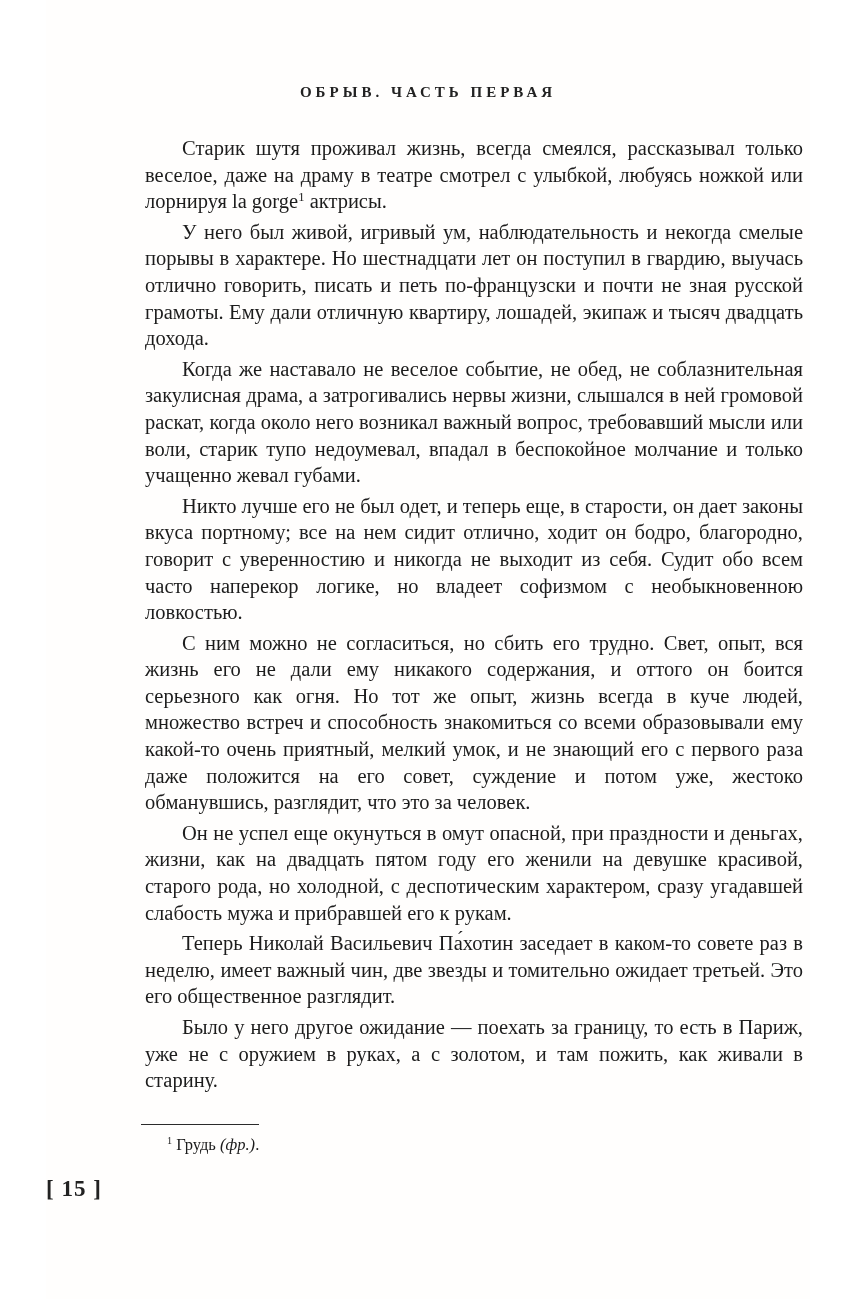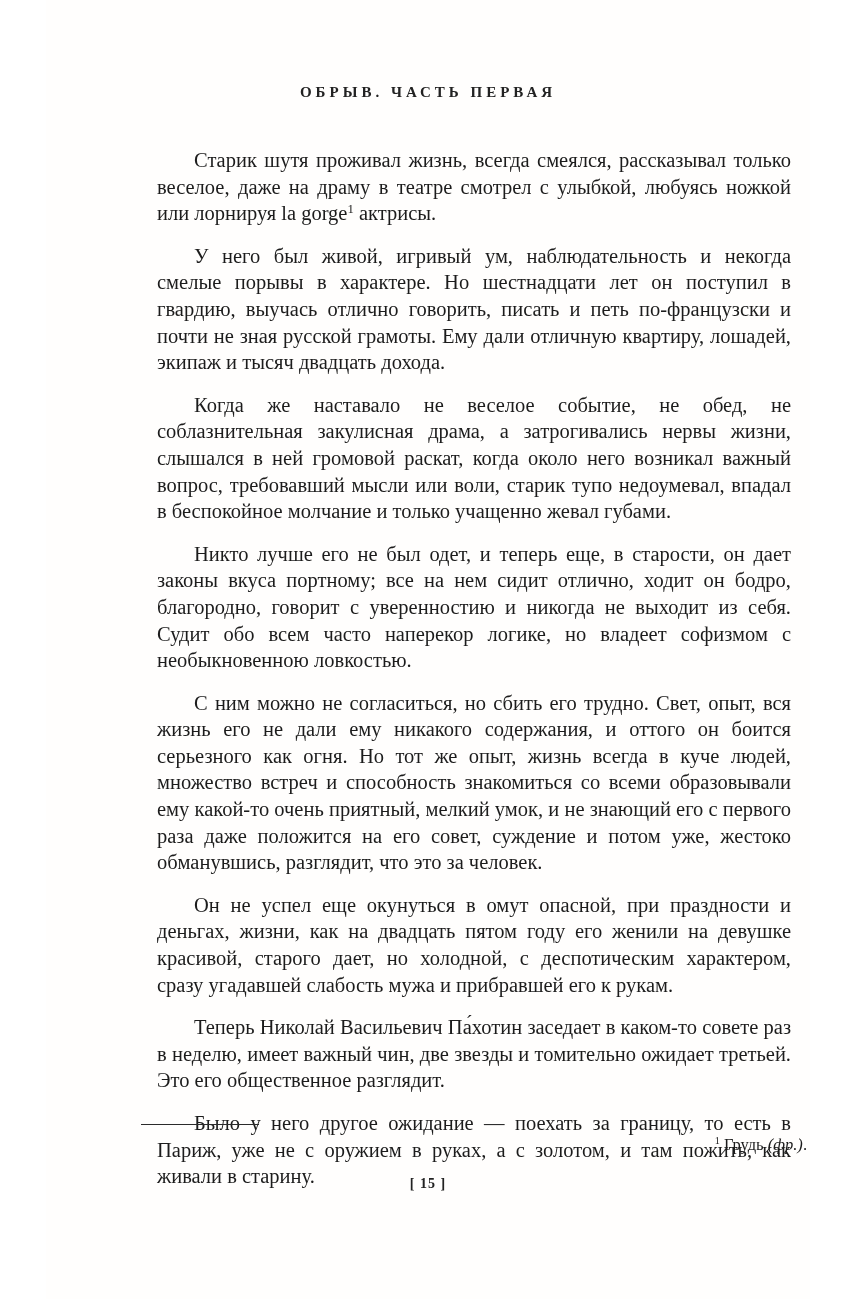--- a/index.html
+++ b/index.html
@@ -28,75 +28,73 @@
   .body-text {
     position: absolute;
     top: 131px;
     left: 95px;
     width: 666px;
     font-size: 20.5px;
     line-height: 26.6px;
     text-align: justify;
   }
   .body-text p {
-    margin: 16px;
+    margin: 4px;
     text-indent: 37px;
   }
   sup.fn-ref {
     font-size: 62%;
     line-height: 0;
     vertical-align: baseline;
     position: relative;
     top: -0.55em;
   }
   em { font-style: italic; }
   .footnote-section {
     position: absolute;
     left: 95px;
     top: 1124px;
     width: 666px;
-    text-align: right;
   }
   .footnote-rule {
     width: 118px;
     height: 0;
     border-top: 1.5px solid #2b2b2b;
   }
   .footnote-text {
     margin-top: 9px;
     font-size: 16.5px;
     line-height: 22px;
     text-indent: 26px;
   }
   .page-number {
     position: absolute;
     top: 1176px;
     left: 0;
     right: 0;
-    text-align: center;
-    font-size: 14px;
+    font-size: 23px;
     font-weight: bold;
     letter-spacing: 1px;
     color: #222;
   }
 </style>
 </head>
 <body>
 
 <div class="page">
 
   <div class="running-header">ОБРЫВ. ЧАСТЬ ПЕРВАЯ</div>
 
   <div class="body-text">
       <p>Старик шутя проживал жизнь, всегда смеялся, рассказывал только веселое, даже на драму в театре смотрел с улыбкой, любуясь ножкой или лорнируя la gorge<sup class="fn-ref">1</sup> актрисы.</p>
       <p>У него был живой, игривый ум, наблюдательность и некогда смелые порывы в характере. Но шестнадцати лет он поступил в гвардию, выучась отлично говорить, писать и петь по-французски и почти не зная русской грамоты. Ему дали отличную квартиру, лошадей, экипаж и тысяч двадцать дохода.</p>
       <p>Когда же наставало не веселое событие, не обед, не соблазнительная закулисная драма, а затрогивались нервы жизни, слышался в ней громовой раскат, когда около него возникал важный вопрос, требовавший мысли или воли, старик тупо недоумевал, впадал в беспокойное молчание и только учащенно жевал губами.</p>
       <p>Никто лучше его не был одет, и теперь еще, в старости, он дает законы вкуса портному; все на нем сидит отлично, ходит он бодро, благородно, говорит с уверенностию и никогда не выходит из себя. Судит обо всем часто наперекор логике, но владеет софизмом с необыкновенною ловкостью.</p>
       <p>С ним можно не согласиться, но сбить его трудно. Свет, опыт, вся жизнь его не дали ему никакого содержания, и оттого он боится серьезного как огня. Но тот же опыт, жизнь всегда в куче людей, множество встреч и способность знакомиться со всеми образовывали ему какой-то очень приятный, мелкий умок, и не знающий его с первого раза даже положится на его совет, суждение и потом уже, жестоко обманувшись, разглядит, что это за человек.</p>
-      <p>Он не успел еще окунуться в омут опасной, при праздности и деньгах, жизни, как на двадцать пятом году его женили на девушке красивой, старого дает, но холодной, с деспотическим характером, сразу угадавшей слабость мужа и прибравшей его к рукам.</p>
+      <p>Он не успел еще окунуться в омут опасной, при праздности и деньгах, жизни, как на двадцать пятом году его женили на девушке красивой, старого рода, но холодной, с деспотическим характером, сразу угадавшей слабость мужа и прибравшей его к рукам.</p>
       <p>Теперь Николай Васильевич Па́хотин заседает в каком-то совете раз в неделю, имеет важный чин, две звезды и томительно ожидает третьей. Это его общественное разглядит.</p>
       <p>Было у него другое ожидание — поехать за границу, то есть в Париж, уже не с оружием в руках, а с золотом, и там пожить, как живали в старину.</p>
     </div>
 
   <div class="footnote-section">
     <div class="footnote-rule"></div>
     <div class="footnote-text"><sup class="fn-ref">1</sup> Грудь <em>(фр.)</em>.</div>
   </div>
 
   <div class="page-number">[ 15 ]</div>

